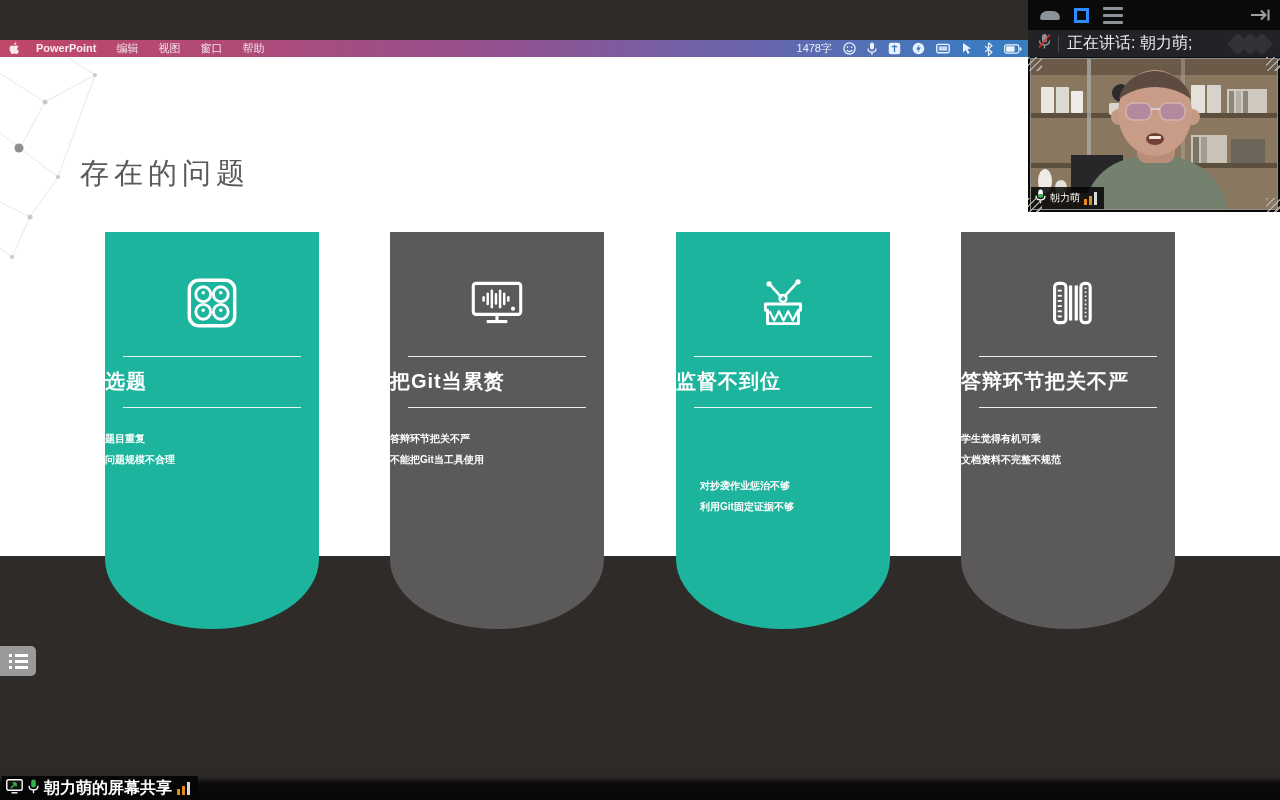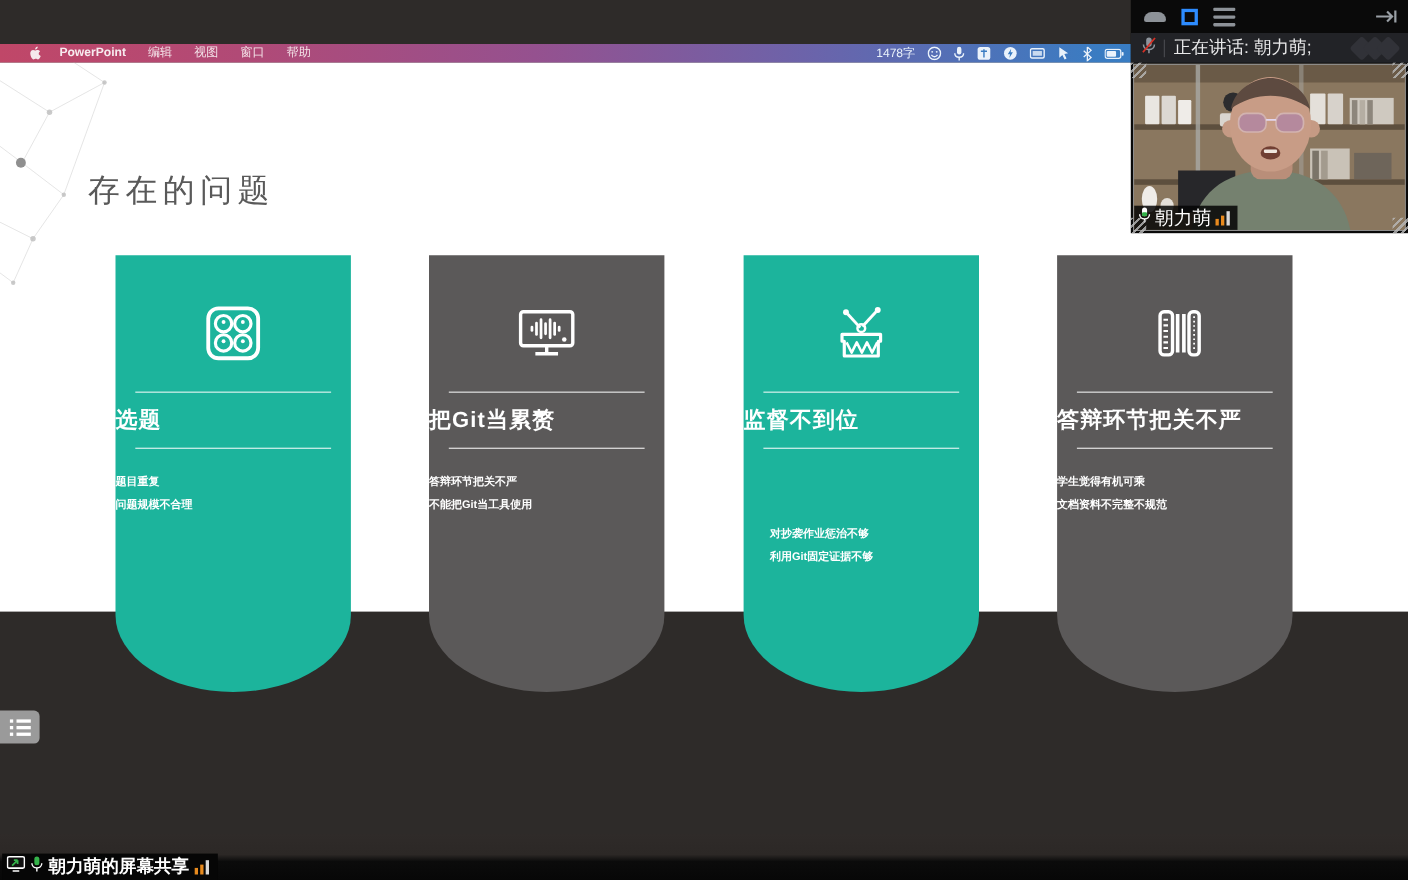--- a/index.html
+++ b/index.html
@@ -4,21 +4,21 @@
 <style>
   * { margin:0; padding:0; box-sizing:border-box; }
   html,body { background:#000; }
   body { font-family:"Liberation Sans","DejaVu Sans",sans-serif; }
   #app { position:relative; width:1280px; height:800px; overflow:hidden; background:#2e2b29; }
 
   
   .menubar { position:absolute; left:0; top:40px; width:1280px; height:17px;
     background:linear-gradient(90deg,#c04768 0%,#b04a77 18%,#95518f 38%,#6a64ab 58%,#3a7cc2 78%,#2e82c9 100%);
     display:flex; align-items:center; font-size:11px; color:#f3e2e8; }
-  .menubar .left { display:flex; align-items:center; gap:0; padding-left:21px; }
+  .menubar .left { display:flex; align-items:center; gap:0; padding-left:3px; }
   .menubar .menu-item { padding:0 10px; line-height:17px; }
   .menubar .app-name { font-weight:700; color:#f7ebef; }
   .menubar .right { position:absolute; right:258px; top:0; height:17px; display:flex; align-items:center; gap:11px; color:#eaf2fb; }
   .menubar .right svg { display:block; }
   .apple-logo { display:flex; align-items:center; padding:0 6px; }
 
   
   .slide { position:absolute; left:0; top:57px; width:1280px; height:499px; background:#ffffff; }
   .slide-title { position:absolute; left:80px; top:97px; font-size:29px; color:#595959;
     letter-spacing:5px; font-weight:500; }
@@ -75,21 +75,21 @@
   .wm .w1 { left:6px; top:3px; } .wm .w2 { left:18px; top:3px; } .wm .w3 { left:30px; top:3px; }
 
   .video { position:absolute; left:2px; top:58px; width:248px; height:152px; border:1px solid #8d8d8d; overflow:hidden; background:#8a775f; }
   .corner { position:absolute; width:14px; height:14px;
     background:repeating-linear-gradient(135deg, #b9b9b9 0 2px, transparent 2px 5px); opacity:.8; }
   .corner.tl { left:0; top:57px; } .corner.tr { right:0; top:57px; }
   .corner.bl { left:0; top:198px; } .corner.br { right:0; top:198px; }
 
   .name-tag { position:absolute; left:0; bottom:0; height:22px; background:rgba(5,5,5,.85);
     display:flex; align-items:center; gap:4px; padding:0 7px 0 4px; }
-  .name-tag .pname { color:#fff; font-size:17px; font-weight:500; }
+  .name-tag .pname { color:#fff; font-size:10px; font-weight:500; }
 </style>
 </head>
 <body>
 
 <div id="app">
 
   <div class="menubar">
     <div class="left">
       <span class="apple-logo">
         <svg width="11" height="13" viewBox="0 0 11 13">

